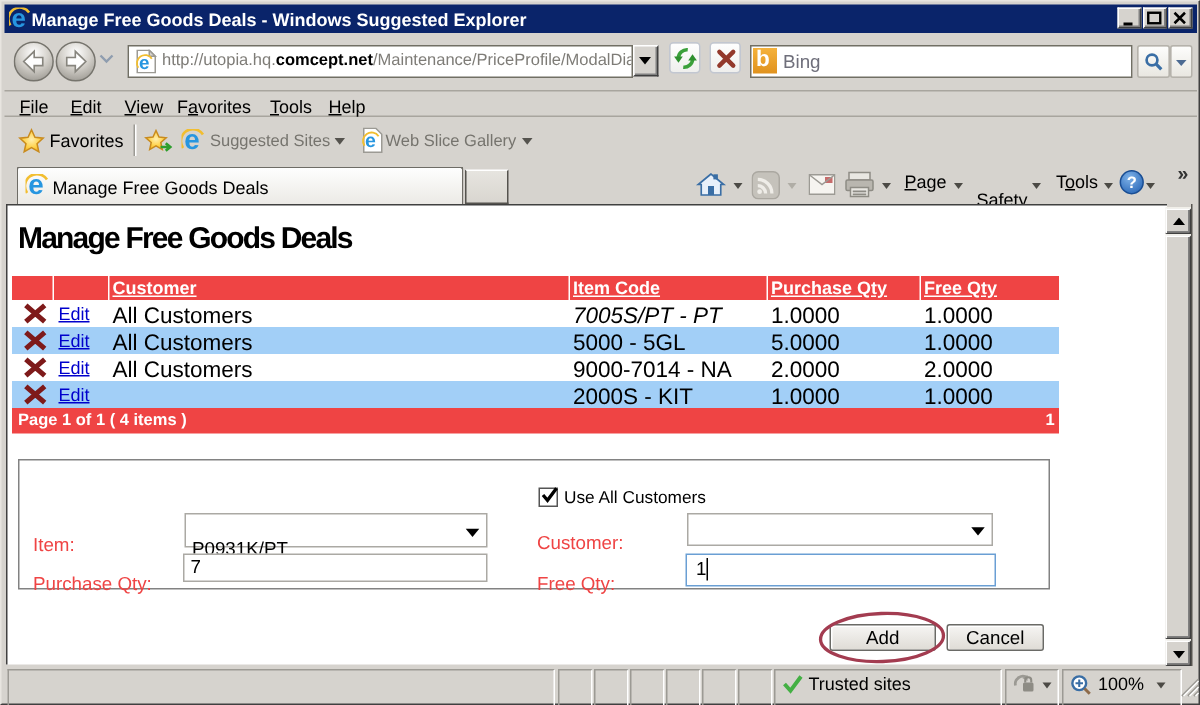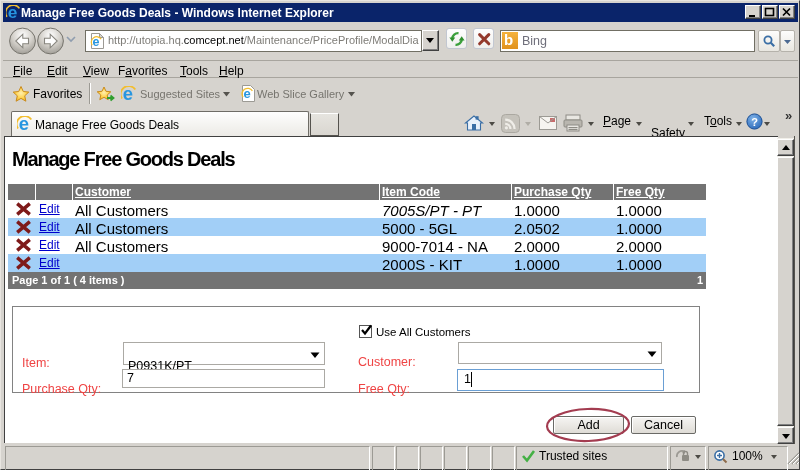--- a/index.html
+++ b/index.html
@@ -21,21 +21,21 @@
 #favbar { left:2px; top:78px; width:795px; height:29px; background:#D6D3CE; font-size:12px; }
 
 #tabrow { left:2px; top:107px; width:795px; height:29px; background:#D6D3CE; font-size:12px; }
 #tab1 { left:8px; top:3px; width:298px; height:25px; background:linear-gradient(#FEFEFE,#F3F2EF 60%,#ECEAE6); border:1px solid #6E6C66; border-bottom:none; border-radius:2px 2px 0 0; }
 #tabstub { left:307px; top:5px; width:29px; height:23px; background:linear-gradient(#E6E4DF,#D9D6D0); border:1px solid #55534E; border-top:1px solid #FFFFFF; }
 .cmdtxt { top:6px; color:#000; }
 .darr { display:inline-block; width:0; height:0; border-left:3px solid transparent; border-right:3px solid transparent; border-top:4px solid #4C4A45; vertical-align:middle; }
 
 #content { left:3px; top:135px; width:774px; height:307px; background:#fff; border-top:1px solid #404040; border-left:1px solid #404040; overflow:hidden; }
 #ctitle { left:7px; top:11px; font-size:20px; font-weight:bold; color:#000; letter-spacing:-1.2px; }
-.hdrblue { background:#737373; }
+.hdrblue { background:#ef4444; }
 .rowblue { background:#A2CFF7; }
 .gridtxt { font-size:15px; color:#000; }
 .gridhdr { font-size:12px; color:#fff; font-weight:bold; text-decoration:underline; }
 a.edit { color:#0000CC; text-decoration:underline; font-size:12px; }
 
 .flabel { font-size:12.5px; color:#ef4444;margin-top:10px; }
 .finput { background:#fff; border:1px solid #ABA9A4; font-size:12.5px; color:#000; }
 
 #vscroll { left:776px; top:137px; width:17px; height:306px; background:#F1EFE9; }
 .sbtn { left:0; width:17px; height:17px; background:#D6D3CE; border:1px solid; border-color:#FFFFFF #404040 #404040 #FFFFFF; box-shadow:inset -1px -1px 0 #808080; }
@@ -45,21 +45,21 @@
 </style>
 </head>
 <body>
 <div id="win">
 
 <div class="abs" id="titlebar">
   <svg class="abs" style="left:3px;top:2px;" width="15" height="15" viewBox="0 0 16 16">
     <text x="1.8" y="13.6" font-family="Liberation Sans" font-size="18.5" font-weight="bold" fill="#2796E0">e</text>
     <path d="M1 12.6 A 7.9 7.9 0 0 1 14.3 3.6" stroke="#F2BE30" stroke-width="1.8" fill="none"></path>
   </svg>
-  <span class="abs" style="left:18px;top:3px;">Manage Free Goods Deals - Windows Internet Explorer</span>
+  <span class="abs" style="left:18px;top:3px;">Manage Free Goods Deals - Windows Suggested Explorer</span>
   <div class="abs winbtn" style="left:742px;"><svg width="14" height="12">
           <rect x="3" y="9" width="6" height="2" fill="#000"></rect>
         </svg></div>
   <div class="abs winbtn" style="left:759px;"><svg width="14" height="12">
           <rect x="2.5" y="2.5" width="8" height="7" fill="none" stroke="#000" stroke-width="1.6"></rect>
         </svg></div>
   <div class="abs winbtn" style="left:776px;"><svg width="14" height="12">
           <path d="M3 2.5 L10 9.5 M10 2.5 L3 9.5" stroke="#000" stroke-width="1.7"></path>
         </svg></div>
 </div>
@@ -81,21 +81,21 @@
   <svg class="abs" style="left:62px;top:14px;" width="12" height="8">
         <path d="M2 1 L6 5 L10 1" stroke="#8F9DAF" stroke-width="1.6" fill="none"></path>
       </svg>
   <div class="abs sunkbox" style="left:82px;top:8px;width:337px;height:22px;overflow:hidden;">
     <svg class="abs" style="left:4px;top:2px;" width="15" height="16" viewBox="0 0 15 16">
       <path d="M1.5 0.5 h8 l4 4 v11 h-12 z" fill="#fff" stroke="#9C9A94"></path>
       <path d="M9.5 0.5 l4 4 h-4 z" fill="#D6D3CE" stroke="#9C9A94"></path>
       <text x="2.6" y="13" font-family="Liberation Sans" font-size="12.5" font-weight="bold" fill="#2796E0">e</text>
       <path d="M2.2 12.2 A 5.3 5.3 0 0 1 11.2 6.1" stroke="#F2BE30" stroke-width="1.2" fill="none"></path>
     </svg>
-    <span class="abs" style="left:22px;top:3px;font-size:11px;color:#7E7C77;white-space:nowrap;">http://utopia.hq.<span style="color:#000;">comcept.net</span>/Maintenance/PriceProfile/ModalDia</span>
+    <span class="abs" style="left:22px;top:3px;font-size:11px;color:#7E7C77;white-space:nowrap;">http://utopia.hq.<span style="color:#000;font-weight:bold;">comcept.net</span>/Maintenance/PriceProfile/ModalDia</span>
   </div>
   <div class="abs" id="addrdrop">
         <svg class="abs" style="left:3px;top:7px;" width="10" height="6">
           <path d="M0 0 L8 0 L4 5 Z" fill="#000"></path>
         </svg>
       </div>
   <div class="abs tbtn" style="left:443px;top:6px;width:21px;height:21px;">
     <svg class="abs" style="left:1px;top:1px;" width="18" height="18" viewBox="0 0 18 18">
       <path d="M10.5 3.2 A 5.8 5.8 0 0 0 4.2 8.6" fill="none" stroke="#3BA03B" stroke-width="2.4"></path>
       <path d="M1.4 7.6 L7.2 7.6 L4.3 11.8 Z" fill="#2E8F2E"></path>
@@ -265,21 +265,21 @@
     <a class="abs edit" style="left:31px;top:54px;" href="#">Edit</a>
     <a class="abs edit" style="left:31px;top:72px;" href="#">Edit</a>
     <span class="abs gridtxt" style="left:67px;top:18px;">All Customers</span>
     <span class="abs gridtxt" style="left:67px;top:36px;">All Customers</span>
     <span class="abs gridtxt" style="left:67px;top:54px;">All Customers</span>
     <span class="abs gridtxt" style="left:374px;top:18px;font-style:italic;">7005S/PT - PT</span>
     <span class="abs gridtxt" style="left:374px;top:36px;">5000 - 5GL</span>
     <span class="abs gridtxt" style="left:374px;top:54px;">9000-7014 - NA</span>
     <span class="abs gridtxt" style="left:374px;top:72px;">2000S - KIT</span>
     <span class="abs gridtxt" style="left:506px;top:18px;">1.0000</span>
-    <span class="abs gridtxt" style="left:506px;top:36px;">2.0502</span>
+    <span class="abs gridtxt" style="left:506px;top:36px;">5.0000</span>
     <span class="abs gridtxt" style="left:506px;top:54px;">2.0000</span>
     <span class="abs gridtxt" style="left:506px;top:72px;">1.0000</span>
     <span class="abs gridtxt" style="left:608px;top:18px;">1.0000</span>
     <span class="abs gridtxt" style="left:608px;top:36px;">1.0000</span>
     <span class="abs gridtxt" style="left:608px;top:54px;">2.0000</span>
     <span class="abs gridtxt" style="left:608px;top:72px;">1.0000</span>
   </div>
 
   <div class="abs hdrblue" style="left:3px;top:135px;width:698px;height:17px;">
     <span class="abs" style="left:4px;top:2px;color:#fff;font-weight:bold;font-size:11px;">Page 1 of 1 ( 4 items )</span>

